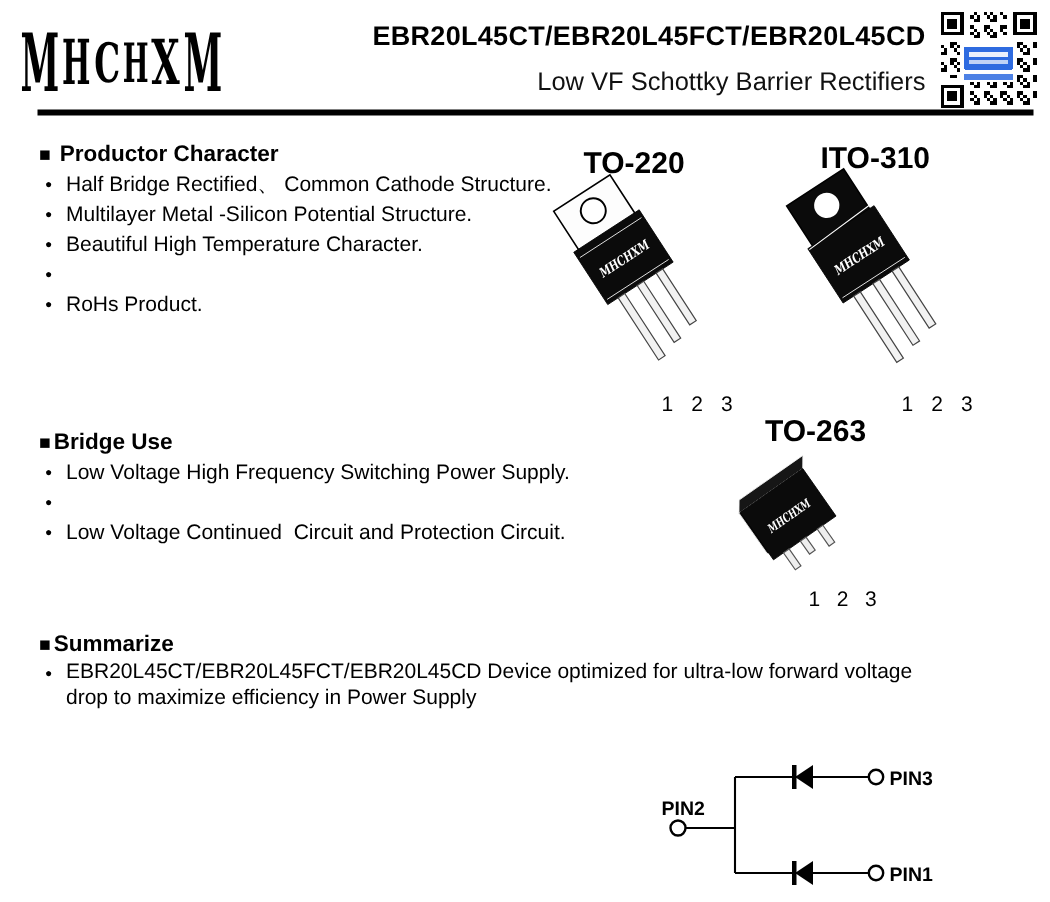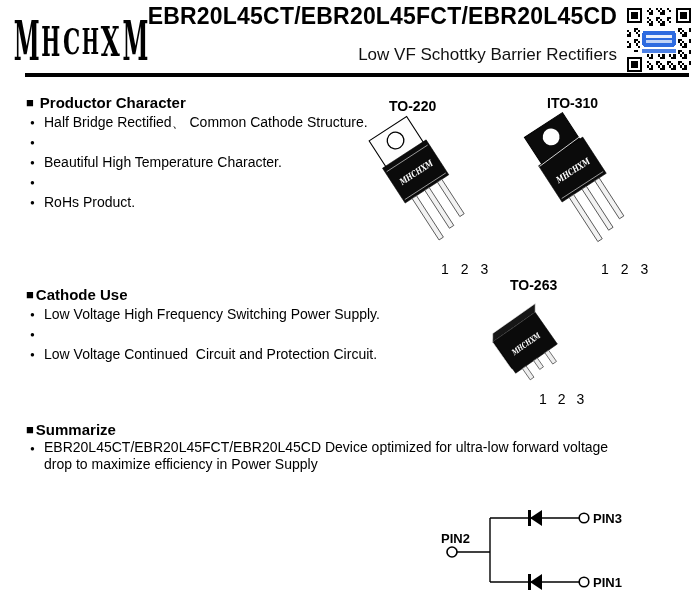--- a/index.html
+++ b/index.html
@@ -1,36 +1,36 @@
 <!DOCTYPE html>
 <html><head>
 <meta charset="utf-8">
 <style>
   html,body{margin:0;padding:0;background:#fff;}
   #page{position:relative;width:700px;height:601px;background:#ffffff;overflow:hidden;
         font-family:"Liberation Sans",sans-serif;color:#000;}
   .abs{position:absolute;}
   
-  #title{top:3px;right:83px;text-align:right;font-size:23px;font-weight:bold;letter-spacing:0.2px;}
+  #title{top:14px;right:83px;text-align:right;font-size:18px;font-weight:bold;letter-spacing:0.2px;}
   #subtitle{top:45px;right:83px;text-align:right;font-size:17px;color:#111;}
   #rule{top:73px;left:25px;width:664px;height:4px;background:#000;}
   
   .section{left:26px;width:430px;}
   .sec-head{font-size:15px;font-weight:bold;display:flex;align-items:center;height:20px;}
   .sq{font-size:13px;line-height:13px;margin-right:6px;}
   .sq.tight{margin-right:2px;}
   .bullets{font-size:14px;line-height:20px;}
   .b-row{display:flex;}
   .dot{font-size:8px;width:14px;flex:0 0 14px;text-align:left;padding-left:4px;transform:translateY(1px);}
   .b-text{white-space:pre-wrap;}
   #sec-summarize{width:620px;}
   #sec-summarize .bullets{line-height:17px;}
   #sec-summarize .b-text{width:566px;}
   
-  .pkg-label{font-size:14px;font-weight:bold;}
+  .pkg-label{font-size:20px;font-weight:bold;}
   .pins{display:flex;font-size:14px;}
   .pins span{display:inline-block;text-align:center;}
   svg{display:block;}
 </style>
 </head>
 <body>
 
 <div id="page">
 
   <svg id="logo" class="abs" style="left:12px;top:12px" width="138" height="52" viewBox="0 0 160 60" aria-label="logo">
@@ -208,39 +208,40 @@
       <span class="sq">■</span>
       <span>Productor Character</span>
     </div>
     <div class="bullets">
       <div class="b-row">
           <span class="dot">●</span>
           <span class="b-text">Half Bridge Rectified、 Common Cathode Structure.</span>
         </div>
       <div class="b-row">
           <span class="dot">●</span>
+          <span class="b-text">Multilayer Metal -Silicon Potential Structure.</span>
         </div>
       <div class="b-row">
           <span class="dot">●</span>
           <span class="b-text">Beautiful High Temperature Character.</span>
         </div>
       <div class="b-row">
           <span class="dot">●</span>
         </div>
       <div class="b-row">
           <span class="dot">●</span>
           <span class="b-text">RoHs Product.</span>
         </div>
     </div>
   </div>
 
   <div class="abs section" style="top:284px">
     <div class="sec-head">
       <span class="sq tight">■</span>
-      <span>Cathode Use</span>
+      <span>Bridge Use</span>
     </div>
     <div class="bullets">
       <div class="b-row">
           <span class="dot">●</span>
           <span class="b-text">Low Voltage High Frequency Switching Power Supply.</span>
         </div>
       <div class="b-row">
           <span class="dot">●</span>
         </div>
       <div class="b-row">

